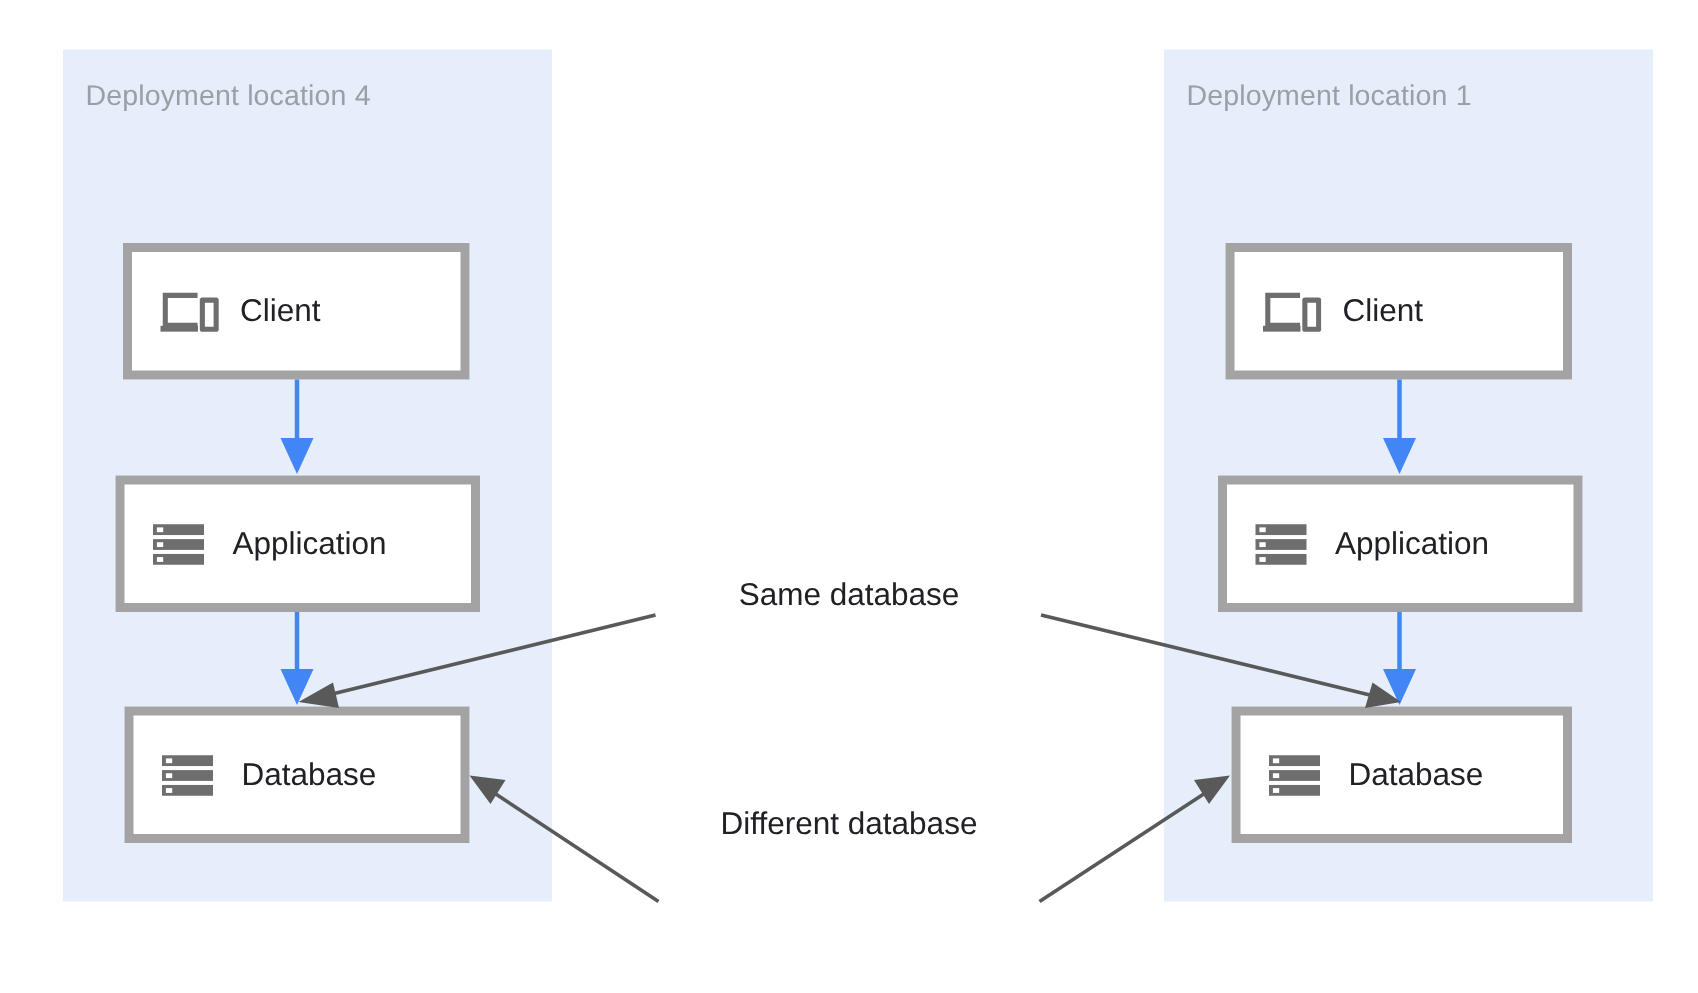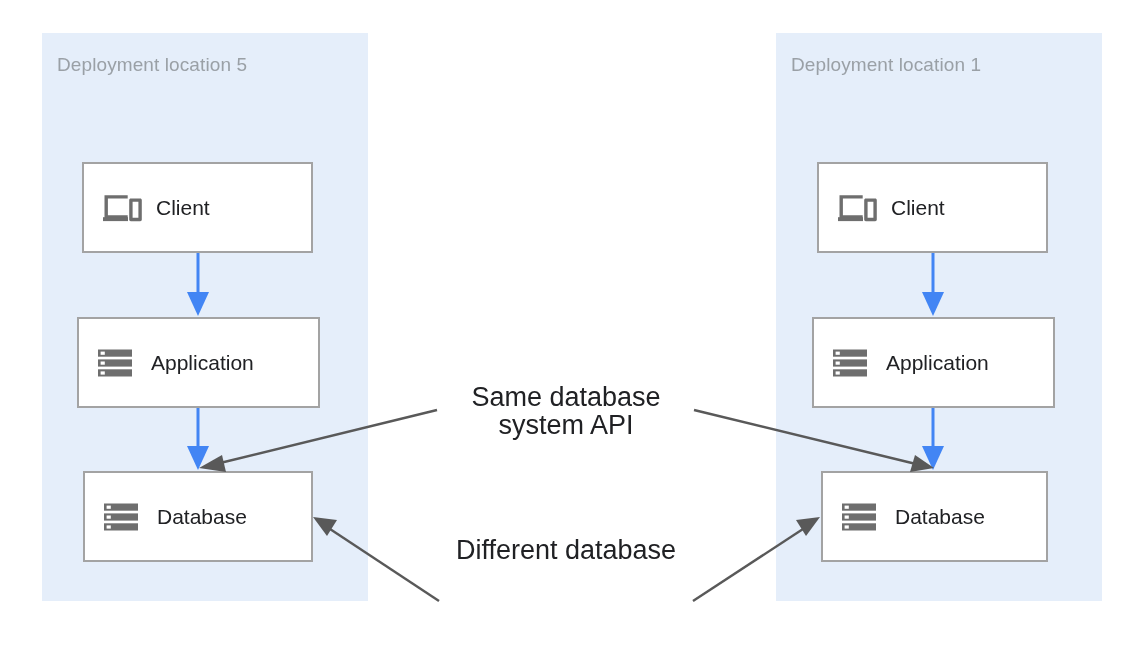--- a/index.html
+++ b/index.html
@@ -38,21 +38,21 @@
     color: #9aa0a6;
     letter-spacing: 0.1px;
     white-space: nowrap;
   }
 
   
   .node {
     position: absolute;
     box-sizing: border-box;
     background: #ffffff;
-    border: 2px solid #a3a3a3;
+    border: 6px solid #a3a3a3;
     display: flex;
     align-items: center;
     padding-left: 18px;
   }
   .node .label {
     font-size: 21px;
     line-height: 24px;
     color: #202124;
     white-space: nowrap;
   }
@@ -80,34 +80,34 @@
     top: 0;
     width: 1132px;
     height: 662px;
     pointer-events: none;
   }
 
   
   .callout {
     position: absolute;
     text-align: center;
-    font-size: 27px;
+    font-size: 21px;
     line-height: 28px;
     color: #202124;
   }
   #callout-api  { left: 446px; top: 383px; width: 240px; }
   #callout-diff { left: 446px; top: 536px; width: 240px; }
 </style>
 </head>
 <body>
 
 <div id="canvas">
 
   <div class="panel" id="panel-left">
-    <div class="panel-title">Deployment location 5</div>
+    <div class="panel-title">Deployment location 4</div>
   </div>
 
   <div class="panel" id="panel-right">
     <div class="panel-title">Deployment location 1</div>
   </div>
 
   <div class="node" id="node-client-1">
     <svg class="icon" viewBox="0 0 40 34">
       <path fill="#6e6e6e" d="M2.5 4.2h23.2v3.4H5.9v16.6h19.8v3.4H2.5V4.2z"></path>
       <rect x="1" y="26.2" width="25" height="3.9" fill="#6e6e6e"></rect>
@@ -211,20 +211,19 @@
     </g>
 
     <g>
       <line x1="693" y1="601" x2="803" y2="529" stroke="#595959" stroke-width="2.4"></line>
       <path d="M820 517 L806 536 L796 520 Z" fill="#595959"></path>
     </g>
   </svg>
 
   <div class="callout" id="callout-api">
     <div>Same database</div>
-    <div>system API</div>
   </div>
 
   <div class="callout" id="callout-diff">
     <div>Different database</div>
   </div>
 
 </div>
 
 </body></html>

